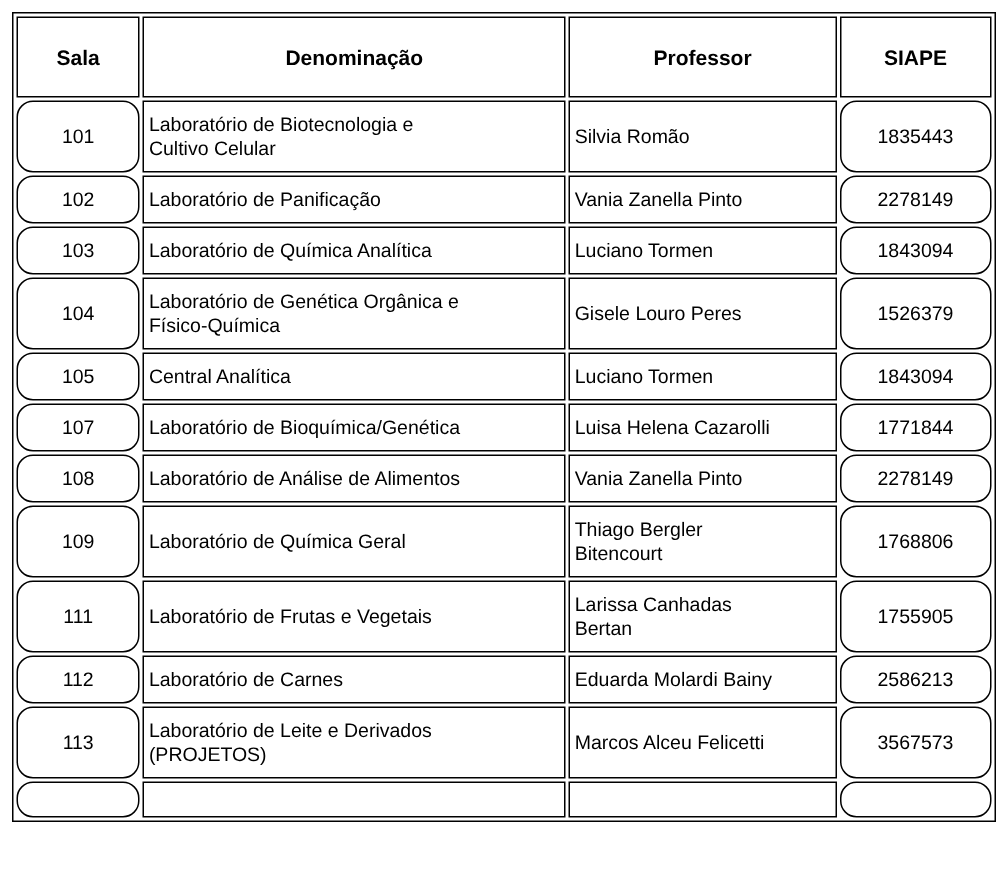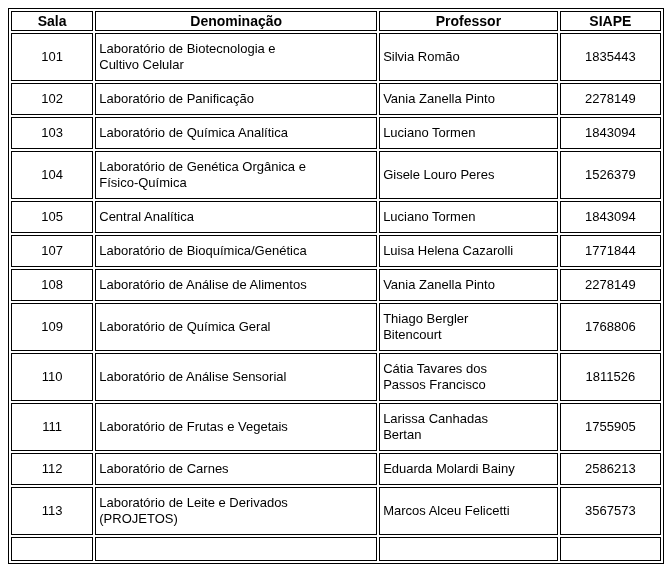--- a/index.html
+++ b/index.html
@@ -29,31 +29,32 @@
     box-sizing: border-box;
     vertical-align: middle;
     overflow: hidden;
     color: #000000;
   }
   .lab-table th {
     font-size: 14px;
     line-height: 16px;
     font-weight: bold;
     text-align: center;
-    padding: 1px 2px;
+    padding: 18px 2px;
     white-space: nowrap;
   }
   .lab-table td {
     font-size: 13px;
     line-height: 16px;
     padding: 7px 2px;
     white-space: pre-line;
   }
   td.col-sala, td.col-siape {
     text-align: center;
+    border-radius: 11px;
   }
   td.col-denominacao, td.col-professor {
     text-align: left;
     padding-left: 3px;
     padding-right: 3px;
   }
   tr.partial-row td {
     height: 24px;
   }
 </style>
@@ -122,27 +123,20 @@
           <td class="col-siape">2278149</td>
         </tr>
         <tr>
           <td class="col-sala">109</td>
           <td class="col-denominacao">Laboratório de Química Geral</td>
           <td class="col-professor">Thiago Bergler
 Bitencourt</td>
           <td class="col-siape">1768806</td>
         </tr>
         <tr>
-          <td class="col-sala">110</td>
-          <td class="col-denominacao">Laboratório de Análise Sensorial</td>
-          <td class="col-professor">Cátia Tavares dos
-Passos Francisco</td>
-          <td class="col-siape">1811526</td>
-        </tr>
-        <tr>
           <td class="col-sala">111</td>
           <td class="col-denominacao">Laboratório de Frutas e Vegetais</td>
           <td class="col-professor">Larissa Canhadas
 Bertan</td>
           <td class="col-siape">1755905</td>
         </tr>
         <tr>
           <td class="col-sala">112</td>
           <td class="col-denominacao">Laboratório de Carnes</td>
           <td class="col-professor">Eduarda Molardi Bainy</td>

